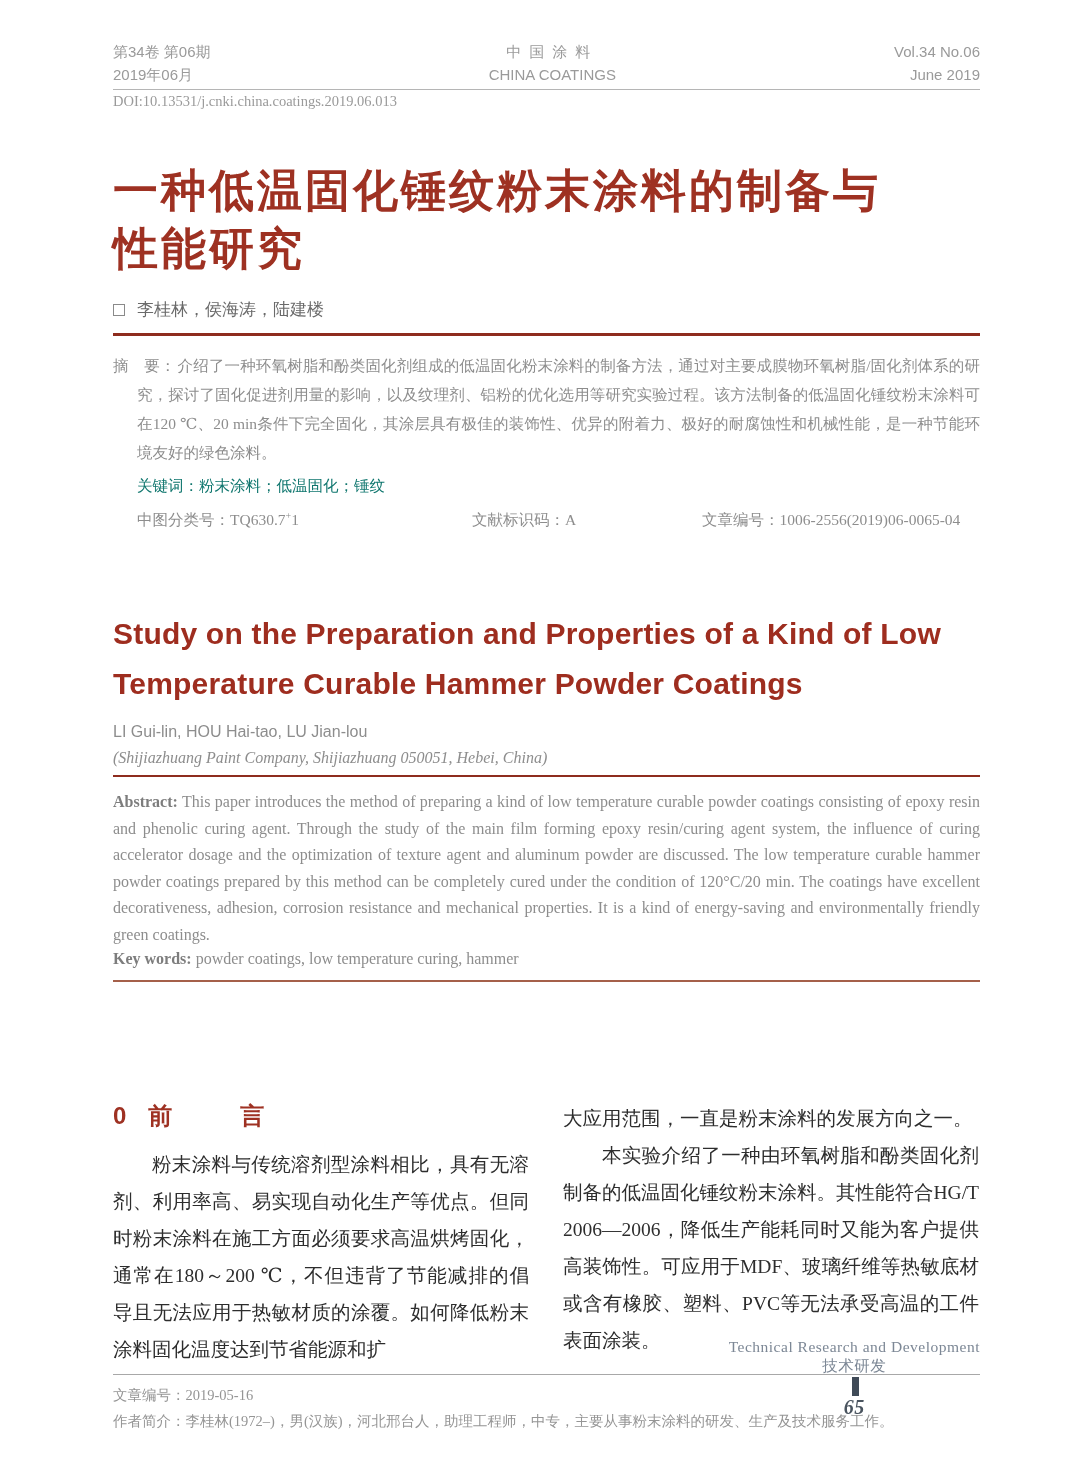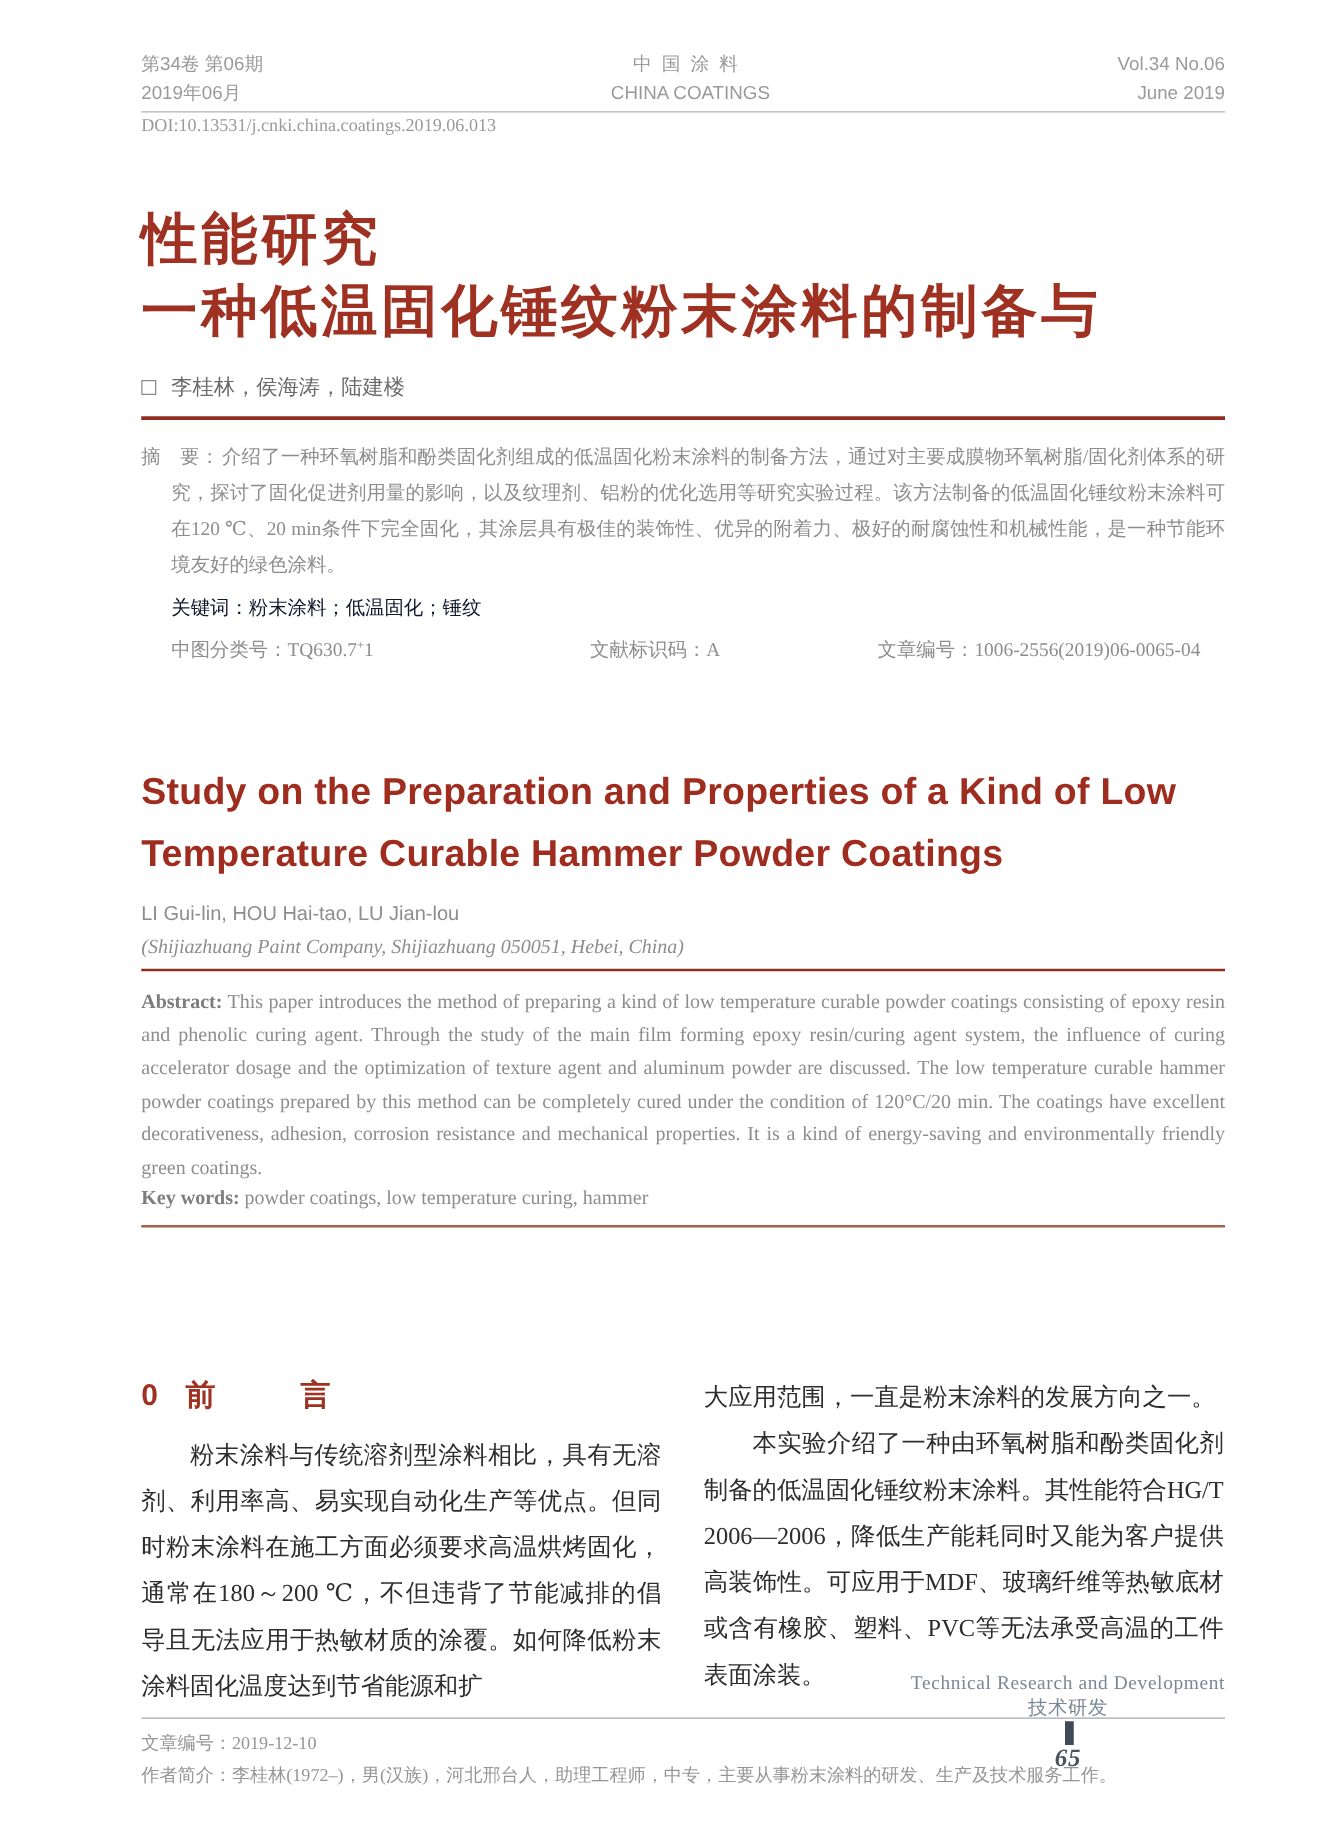--- a/index.html
+++ b/index.html
@@ -75,21 +75,21 @@
     font-size: 15.5px;
     line-height: 29px;
     text-align: justify;
     padding-left: 24px;
     text-indent: 0;
   }
   .abstract-cn .lbl { letter-spacing: 0; margin-left: -24px; padding-right: 2px; }
   .kw-cn {
     margin-top: 9px;
     padding-left: 24px;
-    color: #0f172a;
+    color: #0f766e;
     font-size: 15.5px;
   }
   .class-row {
     margin-top: 13px;
     padding-left: 24px;
     color: #8d8d8d;
     font-size: 15.5px;
     display: flex;
   }
   .class-row .c1 { width: 335px; }
@@ -207,22 +207,22 @@
     </div>
     <div class="col right">
       <div>Vol.34 No.06</div>
       <div>June 2019</div>
     </div>
   </div>
   <div class="header-rule"></div>
   <div class="doi-line">DOI:10.13531/j.cnki.china.coatings.2019.06.013</div>
 
   <h1 class="title-cn">
+    <div>一种低温固化锤纹粉末涂料的制备与</div>
     <div>性能研究</div>
-    <div>一种低温固化锤纹粉末涂料的制备与</div>
   </h1>
 
   <div class="authors-cn">
     <span class="author-square"></span>
     <span>李桂林，侯海涛，陆建楼</span>
   </div>
 
   <div class="rule-red-thick"></div>
 
   <div class="abstract-cn">
@@ -270,21 +270,21 @@
     </div>
     <div class="bcol">
       <div class="bodytext">大应用范围，一直是粉末涂料的发展方向之一。</div>
       <div class="bodytext indent">本实验介绍了一种由环氧树脂和酚类固化剂制备的低温固化锤纹粉末涂料。其性能符合HG/T 2006—2006，降低生产能耗同时又能为客户提供高装饰性。可应用于MDF、玻璃纤维等热敏底材或含有橡胶、塑料、PVC等无法承受高温的工件表面涂装。</div>
     </div>
   </div>
 
   <div class="foot-rule"></div>
   <div class="footnotes">
     <div>
-      <span>文章编号：</span><span>2019-12-10</span>
+      <span>文章编号：</span><span>2019-05-16</span>
     </div>
     <div>
       <span>作者简介：</span><span>李桂林(1972–)，男(汉族)，河北邢台人，助理工程师，中专，主要从事粉末涂料的研发、生产及技术服务工作。</span>
     </div>
   </div>
 
   <div class="page-footer">
     <span>Technical Research and Development</span>
     <span style="width:6px"></span>
     <span>技术研发</span>

